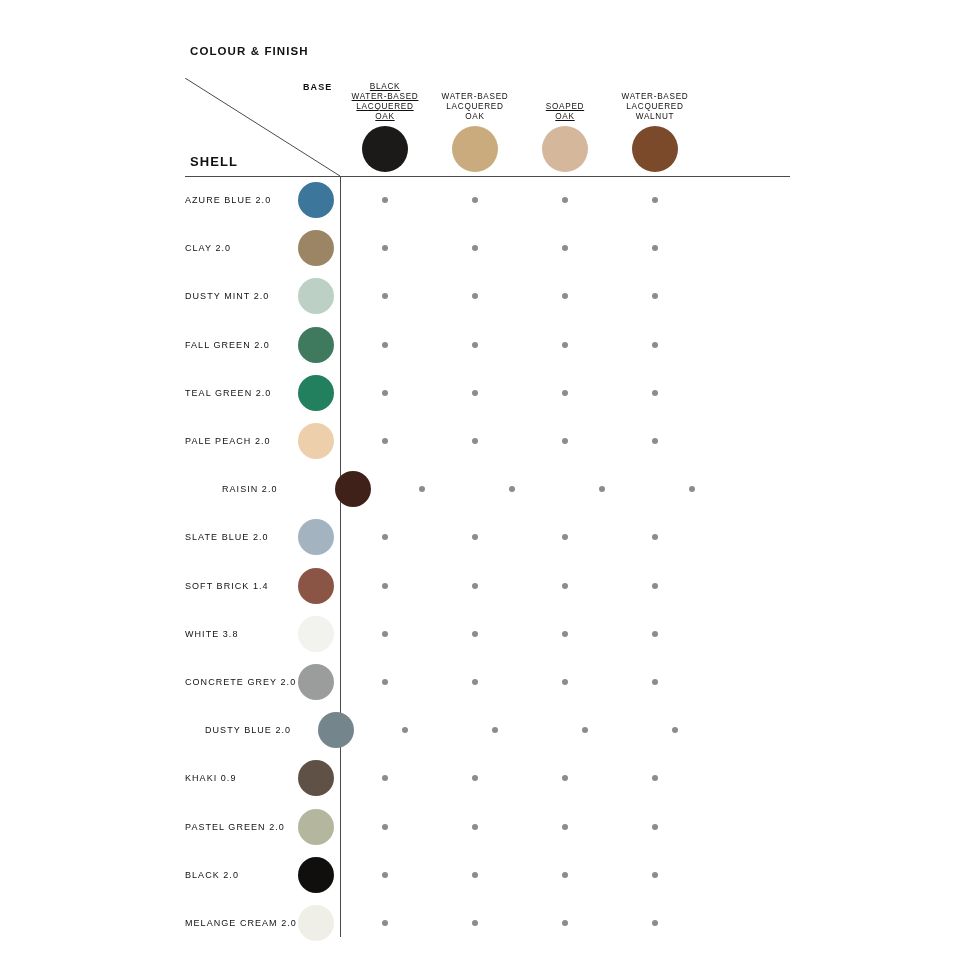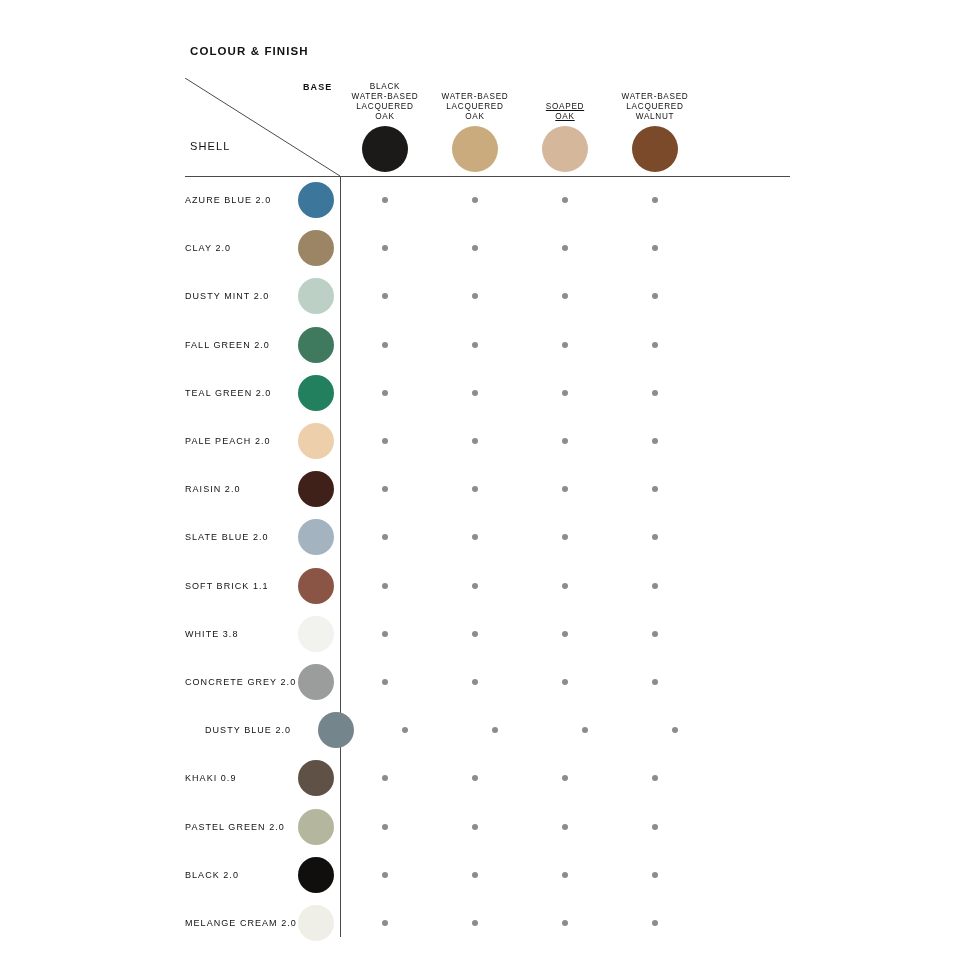--- a/index.html
+++ b/index.html
@@ -45,23 +45,23 @@
     left: 303px;
     top: 82px;
     font-size: 9px;
     font-weight: bold;
     letter-spacing: 1.1px;
     color: #111;
   }
   .shell-label {
     position: absolute;
     left: 190px;
-    top: 140px;
-    font-size: 11px;
-    font-weight: normal;
+    top: 154px;
+    font-size: 13px;
+    font-weight: bold;
     letter-spacing: 1.1px;
     color: #111;
   }
 
   
   .col-head {
     position: absolute;
     top: 82px;
     width: 130px;
     text-align: center;
@@ -145,21 +145,21 @@
     <svg width="155" height="98" viewBox="0 0 155 98">
       <line x1="0" y1="0" x2="155" y2="98" stroke="#4a4a4a" stroke-width="1"></line>
     </svg>
   </div>
 
   <div class="base-label">BASE</div>
   <div class="shell-label">SHELL</div>
 
   <div id="col-heads">
       <div class="col-head" style="left: 320px;">
-        <div class="lines" style="padding-top: 0px;">
+        <div class="lines" style="padding-top: 0px; text-decoration: underline;">
           <div>BLACK</div>
           <div>WATER-BASED</div>
           <div>LACQUERED</div>
           <div>OAK</div>
         </div>
         <div class="col-swatch" style="background: rgb(28, 26, 24);"></div>
       </div>
       <div class="col-head" style="left: 410px;">
         <div class="lines" style="padding-top: 10px;">
           <div>WATER-BASED</div>
@@ -230,38 +230,38 @@
         <div class="dot" style="left: 470px; background: rgb(140, 140, 140);"></div>
       </div>
       <div class="row" style="top: 417px;">
         <div class="row-label">PALE PEACH 2.0</div>
         <div class="row-swatch" style="background: rgb(238, 207, 172);"></div>
         <div class="dot" style="left: 200px; background: rgb(140, 140, 140);"></div>
         <div class="dot" style="left: 290px; background: rgb(140, 140, 140);"></div>
         <div class="dot" style="left: 380px; background: rgb(140, 140, 140);"></div>
         <div class="dot" style="left: 470px; background: rgb(140, 140, 140);"></div>
       </div>
-      <div class="row" style="top: 465.2px;">
+      <div class="row" style="top: 465.2px; margin-left: 37px;">
         <div class="row-label">RAISIN 2.0</div>
         <div class="row-swatch" style="background: rgb(64, 33, 25);"></div>
         <div class="dot" style="left: 200px; background: rgb(140, 140, 140);"></div>
         <div class="dot" style="left: 290px; background: rgb(140, 140, 140);"></div>
         <div class="dot" style="left: 380px; background: rgb(140, 140, 140);"></div>
         <div class="dot" style="left: 470px; background: rgb(140, 140, 140);"></div>
       </div>
       <div class="row" style="top: 513.4px;">
         <div class="row-label">SLATE BLUE 2.0</div>
         <div class="row-swatch" style="background: rgb(163, 180, 192);"></div>
         <div class="dot" style="left: 200px; background: rgb(140, 140, 140);"></div>
         <div class="dot" style="left: 290px; background: rgb(140, 140, 140);"></div>
         <div class="dot" style="left: 380px; background: rgb(140, 140, 140);"></div>
         <div class="dot" style="left: 470px; background: rgb(140, 140, 140);"></div>
       </div>
       <div class="row" style="top: 561.6px;">
-        <div class="row-label">SOFT BRICK 1.1</div>
+        <div class="row-label">SOFT BRICK 1.4</div>
         <div class="row-swatch" style="background: rgb(139, 85, 70);"></div>
         <div class="dot" style="left: 200px; background: rgb(140, 140, 140);"></div>
         <div class="dot" style="left: 290px; background: rgb(140, 140, 140);"></div>
         <div class="dot" style="left: 380px; background: rgb(140, 140, 140);"></div>
         <div class="dot" style="left: 470px; background: rgb(140, 140, 140);"></div>
       </div>
       <div class="row" style="top: 609.8px;">
         <div class="row-label">WHITE 3.8</div>
         <div class="row-swatch" style="background: rgb(242, 243, 239);"></div>
         <div class="dot" style="left: 200px; background: rgb(140, 140, 140);"></div>

